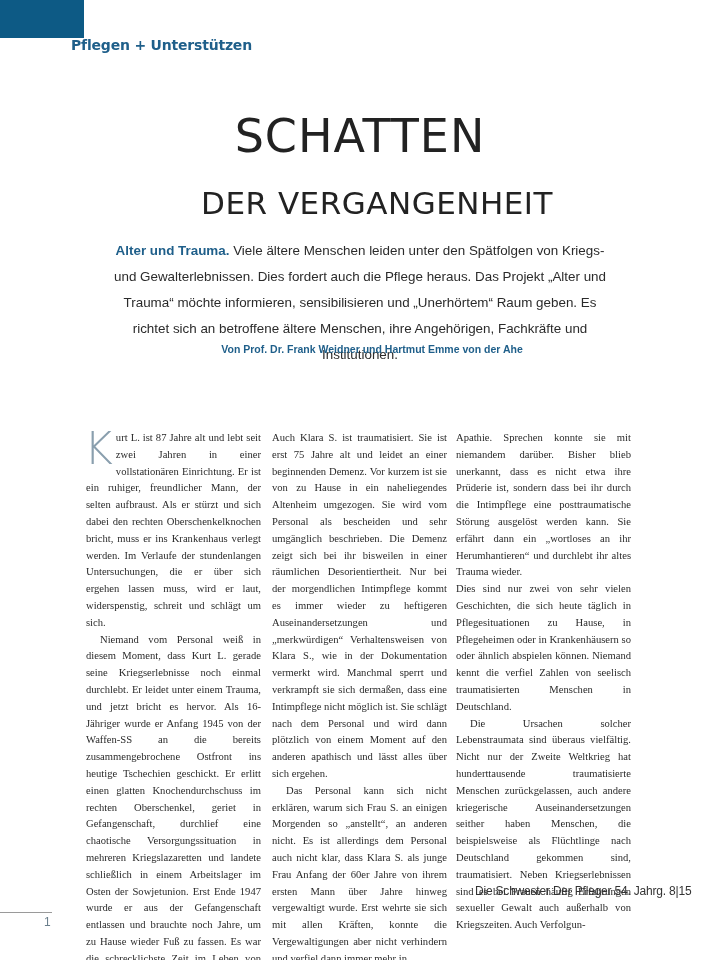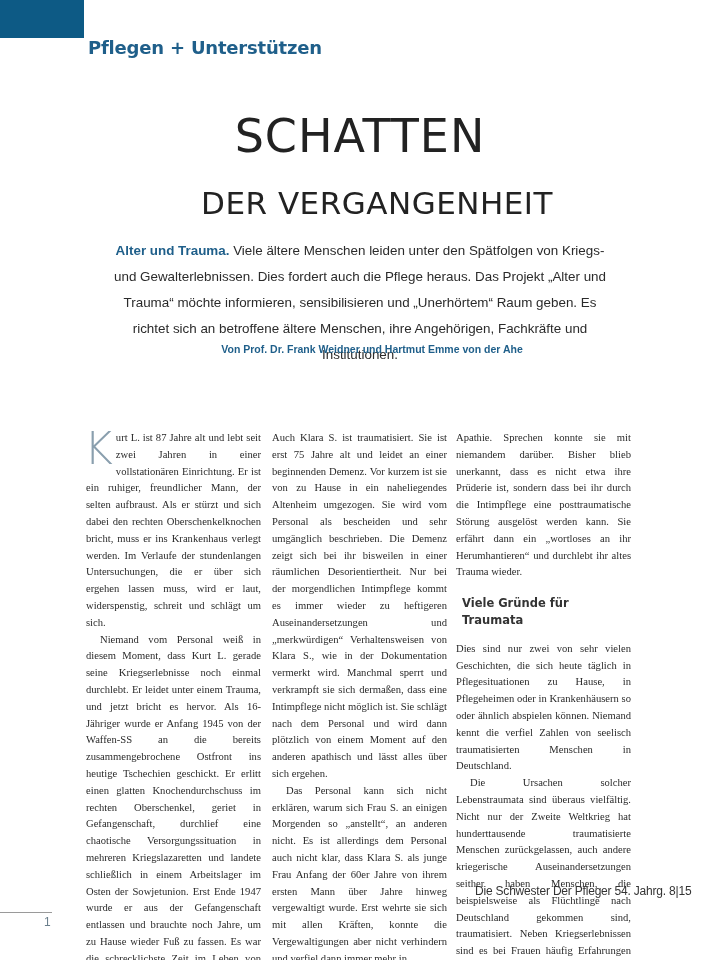--- a/index.html
+++ b/index.html
@@ -1,18 +1,18 @@
 <!DOCTYPE html>
 <html><head>
   <meta charset="utf-8">
   <style>
     html, body { margin: 0; padding: 0; background: #ffffff; }
     body { width: 720px; height: 960px; position: relative; overflow: hidden; font-family: "Liberation Serif", serif; color: #2a2a2a; }
     .corner-block { position: absolute; left: 0; top: 0; width: 84px; height: 38px; background: #0d5a85; }
-    .section-label { position: absolute; left: 88px; top: 37px; font-family: "DejaVu Sans", sans-serif; font-size: 18px; font-weight: bold; color: #1f5f8a; letter-spacing: -0.2px; }
+    .section-label { position: absolute; left: 71px; top: 37px; font-family: "DejaVu Sans", sans-serif; font-size: 14px; font-weight: bold; color: #1f5f8a; letter-spacing: -0.2px; }
     .title { position: absolute; left: 0; width: 720px; text-align: center; font-family: "DejaVu Sans", sans-serif; color: #222; font-weight: normal; }
     .title-main { top: 110px; font-size: 46px; letter-spacing: 1px; line-height: 52px; }
     .title-sub { top: 168px; font-size: 31px; letter-spacing: 0.5px; line-height: 36px; }
     .lead { position: absolute; left: 110px; width: 500px; top: 238px; text-align: center; font-family: "Liberation Sans", sans-serif; font-size: 13.4px; line-height: 26px; color: #2b2b2b; }
     .lead-highlight { color: #1f5f8a; font-weight: bold; }
     .byline { position: absolute; left: 0; width: 720px; top: 343px; text-align: center; font-family: "Liberation Sans", sans-serif; font-size: 10.5px; font-weight: bold; color: #1f5f8a; margin-left: 12px; }
     .col { position: absolute; top: 430px; width: 175px; font-family: "Liberation Serif", serif; font-size: 10.6px; line-height: 16.8px; text-align: justify; hyphens: manual; color: #2a2a2a; }
     .col p { margin: 0; }
     .col p.indent { text-indent: 14px; }
     .col1 { left: 86px; }
@@ -42,20 +42,19 @@
   <p class="indent">Niemand vom Personal weiß in diesem Moment, dass Kurt L. gerade seine Kriegserlebnisse noch einmal durchlebt. Er leidet unter einem Trauma, und jetzt bricht es hervor. Als 16-Jähriger wurde er Anfang 1945 von der Waffen-SS an die bereits zusammengebrochene Ostfront ins heutige Tschechien geschickt. Er erlitt einen glatten Knochendurchschuss im rechten Oberschenkel, geriet in Gefangenschaft, durchlief eine chaotische Versorgungssituation in mehreren Kriegslazaretten und landete schließlich in einem Arbeitslager im Osten der Sowjetunion. Erst Ende 1947 wurde er aus der Gefangenschaft entlassen und brauchte noch Jahre, um zu Hause wieder Fuß zu fassen. Es war die schrecklichste Zeit im Leben von Kurt L.</p>
 </div>
 
 <div class="col col2">
   <p>Auch Klara S. ist traumatisiert. Sie ist erst 75 Jahre alt und leidet an einer beginnenden Demenz. Vor kurzem ist sie von zu Hause in ein naheliegendes Altenheim umgezogen. Sie wird vom Personal als bescheiden und sehr umgänglich beschrieben. Die Demenz zeigt sich bei ihr bisweilen in einer räumlichen Desorientiertheit. Nur bei der morgendlichen Intimpflege kommt es immer wieder zu heftigeren Auseinandersetzungen und „merkwürdigen“ Verhaltensweisen von Klara S., wie in der Dokumentation vermerkt wird. Manchmal sperrt und verkrampft sie sich dermaßen, dass eine Intimpflege nicht möglich ist. Sie schlägt nach dem Personal und wird dann plötzlich von einem Moment auf den anderen apathisch und lässt alles über sich ergehen.</p>
   <p class="indent">Das Personal kann sich nicht erklären, warum sich Frau S. an einigen Morgenden so „anstellt“, an anderen nicht. Es ist allerdings dem Personal auch nicht klar, dass Klara S. als junge Frau Anfang der 60er Jahre von ihrem ersten Mann über Jahre hinweg vergewaltigt wurde. Erst wehrte sie sich mit allen Kräften, konnte die Vergewaltigungen aber nicht verhindern und verfiel dann immer mehr in</p>
 </div>
 
 <div class="col col3">
   <p>Apathie. Sprechen konnte sie mit niemandem darüber. Bisher blieb unerkannt, dass es nicht etwa ihre Prüderie ist, sondern dass bei ihr durch die Intimpflege eine posttraumatische Störung ausgelöst werden kann. Sie erfährt dann ein „wortloses an ihr Herumhantieren“ und durchlebt ihr altes Trauma wieder.</p>
-  <div class="subhead">Viele Gründe für Traumata</div>
   <p>Dies sind nur zwei von sehr vielen Geschichten, die sich heute täglich in Pflegesituationen zu Hause, in Pflegeheimen oder in Krankenhäusern so oder ähnlich abspielen können. Niemand kennt die verfiel Zahlen von seelisch traumatisierten Menschen in Deutschland.</p>
   <p class="indent">Die Ursachen solcher Lebenstraumata sind überaus vielfältig. Nicht nur der Zweite Weltkrieg hat hunderttausende traumatisierte Menschen zurückgelassen, auch andere kriegerische Auseinandersetzungen seither haben Menschen, die beispielsweise als Flüchtlinge nach Deutschland gekommen sind, traumatisiert. Neben Kriegserlebnissen sind es bei Frauen häufig Erfahrungen sexueller Gewalt auch außerhalb von Kriegszeiten. Auch Verfolgun-</p>
 </div>
 
 <div class="footer-rule"></div>
 <div class="page-number">1</div>
 <div class="footer-text">Die Schwester Der Pfleger 54. Jahrg. 8|15</div>
 
 </body></html>

